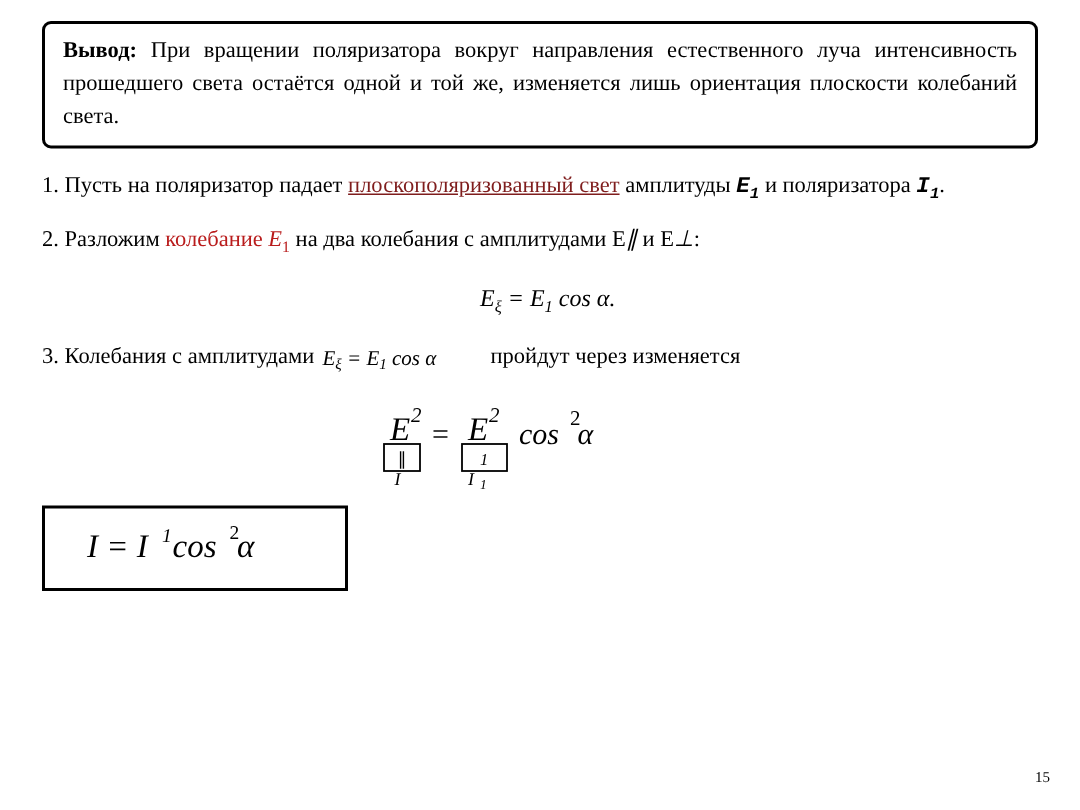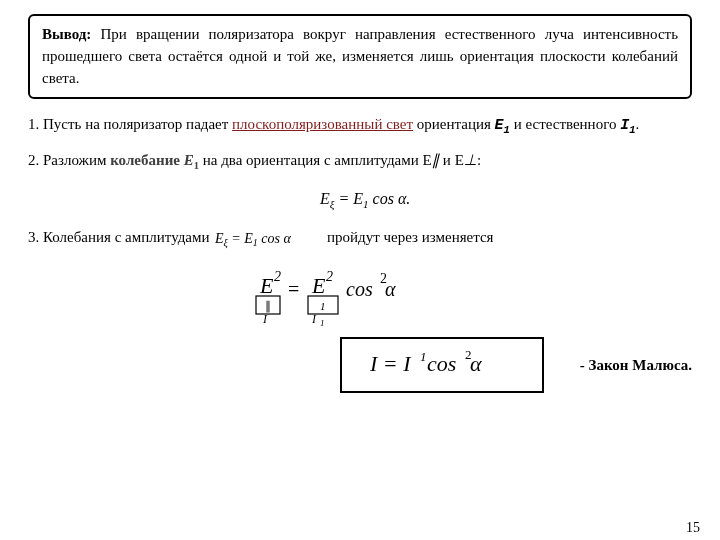--- a/index.html
+++ b/index.html
@@ -47,22 +47,22 @@
       color: #7f1d1d;
     }
 
     .italic-bold {
       font-style: italic;
       font-weight: bold;
       font-family: Liberation Mono, monospace;
     }
 
     .bold-blue {
-      font-weight: bold;
-      color: #404040;
+      font-weight: normal;
+      color: #b91c1c;
     }
 
     
     .math-line {
       text-align: center;
       margin: 6px 0 10px 0;
       font-style: italic;
     }
 
     
@@ -80,47 +80,47 @@
     }
 
     .malyus-label {
       font-weight: bold;
       font-size: 15px;
     }
 
     
     .page-num {
       position: absolute;
-      bottom: 4px;
+      bottom: 16px;
       right: 20px;
-      font-size: 14px;
+      font-size: 10px;
     }
     sub { font-size: 0.7em; vertical-align: sub; }
 
     .para-3 {
       text-align: justify;
       line-height: 1.5;
       margin-bottom: 12px;
     }
   </style>
 </head>
 <body>
 
 <div class="page">
 
   <div class="conclusion-box">
     <span class="bold-word">Вывод:</span><span> При вращении поляризатора вокруг направления естественного луча интенсивность прошедшего света остаётся одной и той же, изменяется лишь ориентация плоскости колебаний света.</span>
   </div>
 
   <div class="para">
-    <span>1.</span><span> Пусть на поляризатор падает </span><span class="underline-blue">плоскополяризованный свет</span><span> ориентация </span><span class="italic-bold"><span>E</span><sub>1</sub></span><span> и естественного </span><span class="italic-bold"><span>I</span><sub>1</sub></span><span>.</span>
+    <span>1.</span><span> Пусть на поляризатор падает </span><span class="underline-blue">плоскополяризованный свет</span><span> амплитуды </span><span class="italic-bold"><span>E</span><sub>1</sub></span><span> и поляризатора </span><span class="italic-bold"><span>I</span><sub>1</sub></span><span>.</span>
   </div>
 
   <div class="para">
-    <span>2.</span><span> Разложим </span><span class="bold-blue">колебание <em>E</em><sub>1</sub></span><span> на два ориентация с амплитудами E</span><span class="math-inline">∥</span><span> и E</span><span class="math-inline">⊥</span><span>:</span>
+    <span>2.</span><span> Разложим </span><span class="bold-blue">колебание <em>E</em><sub>1</sub></span><span> на два колебания с амплитудами E</span><span class="math-inline">∥</span><span> и E</span><span class="math-inline">⊥</span><span>:</span>
   </div>
 
   <div class="math-line">
     
     <svg width="200" height="28">
       <text x="60" y="20" font-family="Times New Roman, serif" font-size="16" font-style="italic" fill="#000">
         E<tspan dy="4" font-size="11">ξ</tspan><tspan dy="-4" font-size="16"> = E</tspan><tspan dy="4" font-size="11">1</tspan><tspan dy="-4" font-size="16"> cos α.</tspan>
       </text>
     </svg>
   </div>
@@ -152,28 +152,27 @@
 
       <text x="82" y="62" font-family="Times New Roman, serif" font-size="12" font-style="italic" fill="#000">I</text>
       <text x="90" y="65" font-family="Times New Roman, serif" font-size="9" font-style="italic" fill="#000">1</text>
 
       <text x="116" y="35" font-family="Times New Roman, serif" font-size="20" font-style="italic" fill="#000">cos</text>
       <text x="150" y="22" font-family="Times New Roman, serif" font-size="14" fill="#000">2</text>
       <text x="155" y="35" font-family="Times New Roman, serif" font-size="20" font-style="italic" fill="#000"> α</text>
     </svg>
   </div>
 
-  <div style="display:flex; justify-content:flex-end; align-items:center; gap:36px; margin-top:4px;">
+  <div style="display:flex; justify-content:flex-start; align-items:center; gap:20px; margin-top:4px;">
     <div style="border:2px solid #000; padding:6px 20px; display:inline-block;">
       <svg width="160" height="36">
         <text x="8" y="26" font-family="Times New Roman, serif" font-size="22" font-style="italic" fill="#000">I = I</text>
         <text x="58" y="16" font-family="Times New Roman, serif" font-size="13" font-style="italic" fill="#000">1</text>
         <text x="65" y="26" font-family="Times New Roman, serif" font-size="22" font-style="italic" fill="#000">cos</text>
         <text x="103" y="14" font-family="Times New Roman, serif" font-size="13" fill="#000">2</text>
         <text x="108" y="26" font-family="Times New Roman, serif" font-size="22" font-style="italic" fill="#000"> α</text>
       </svg>
     </div>
-    <span class="malyus-label">- Закон Малюса.</span>
   </div>
 
   <div class="page-num">15</div>
 
 </div>
 
 </body></html>

